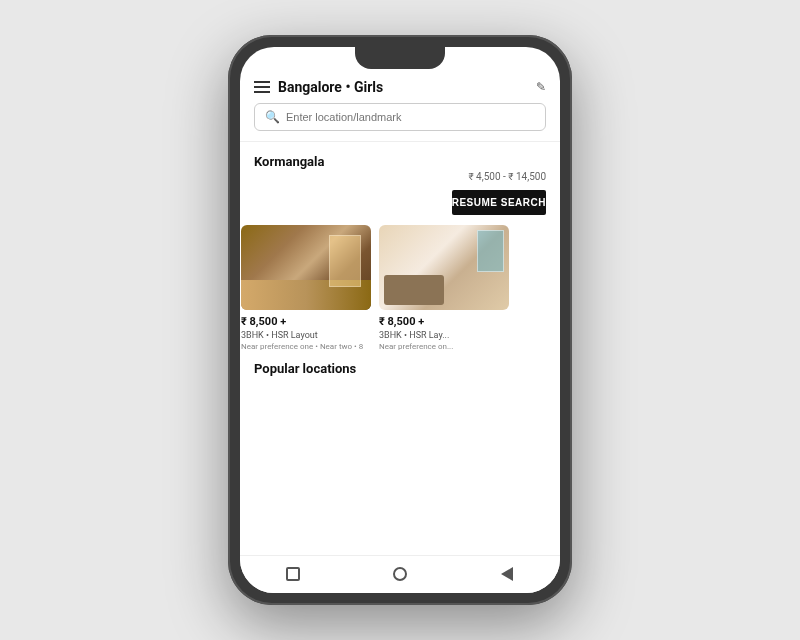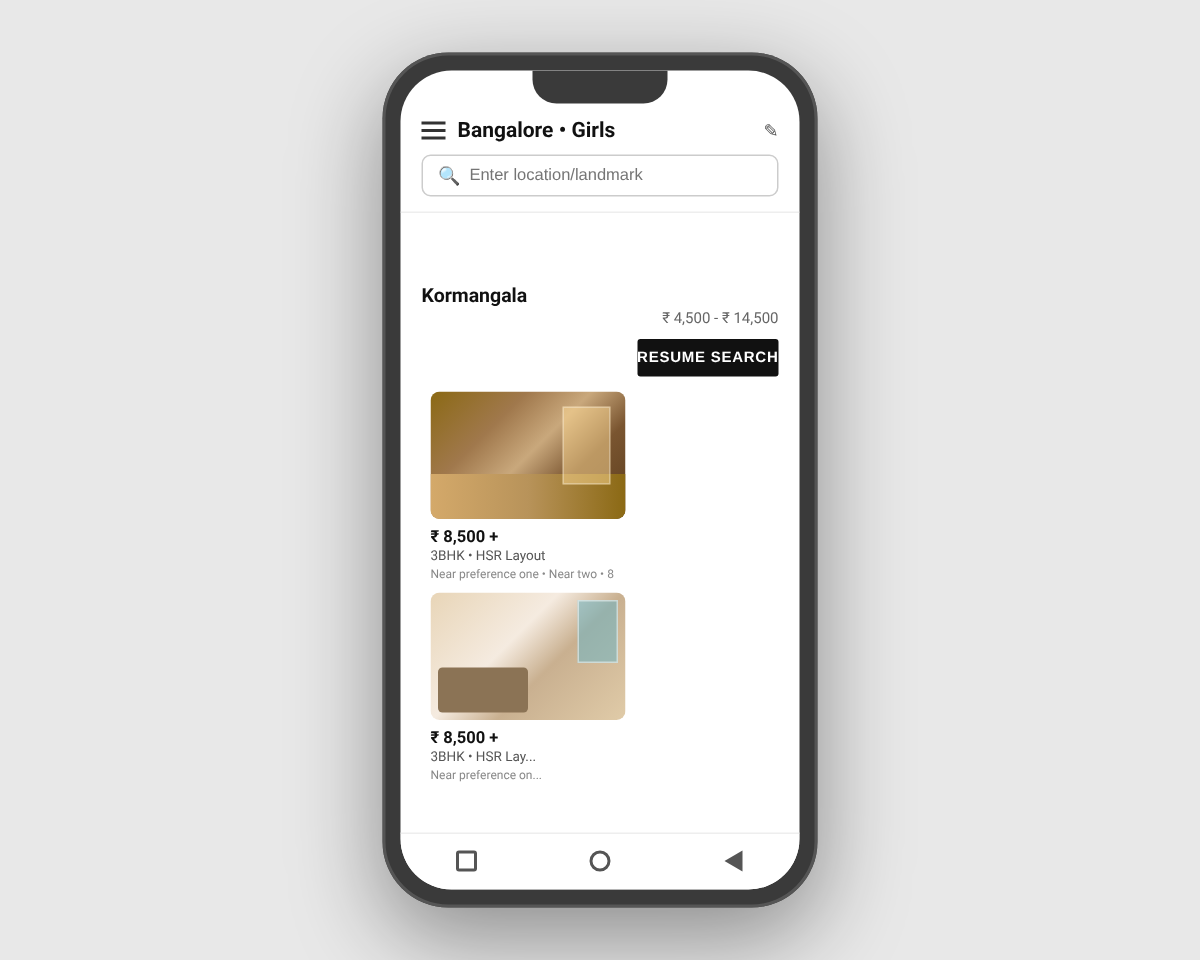--- a/index.html
+++ b/index.html
@@ -9,21 +9,21 @@
       height: 640px;
       background-color: #e8e8e8;
       display: flex;
       align-items: center;
       justify-content: center;
       font-family: -apple-system, BlinkMacSystemFont, 'Segoe UI', Roboto, sans-serif;
       overflow: hidden;
     }
 
     .phone-outer {
-      width: 290px;
+      width: 344px;
       height: 570px;
       background: #3a3a3a;
       border-radius: 44px;
       padding: 12px;
       box-shadow: 0 20px 60px rgba(0,0,0,0.4), inset 0 0 0 2px #555;
       position: relative;
     }
 
     .phone-inner {
       width: 100%;
@@ -123,21 +123,20 @@
     .divider {
       height: 1px;
       background: #eee;
       margin-bottom: 12px;
     }
 
     
     .saved-search {
       padding: 0 14px;
       margin-bottom: 10px;
-      margin-top: 36px;
     }
 
     .saved-location {
       font-size: 13px;
       font-weight: 700;
       color: #111;
       margin-bottom: 2px;
     }
 
     .saved-price {
@@ -186,24 +185,23 @@
       font-size: 13px;
       font-weight: 700;
       color: #111;
       padding: 0 14px;
       margin-bottom: 10px;
     }
 
     .homes-scroll {
       display: flex;
       gap: 8px;
-      padding: 0 20px;
+      padding: 0 1px;
       overflow: hidden;
       flex-shrink: 0;
-      flex-direction: column;
     }
 
     .home-card {
       width: 130px;
       flex-shrink: 0;
     }
 
     .home-img {
       width: 130px;
       height: 85px;
@@ -387,20 +385,21 @@
           <div class="home-img">
             <div class="img-room2"></div>
           </div>
           <div class="home-price">₹ 8,500 +</div>
           <div class="home-type">3BHK • HSR Lay...</div>
           <div class="home-prefs">Near preference on...</div>
         </div>
 
       </div>
 
+      <div class="popular-section">Popular locations</div>
 
       <div style="flex:1"></div>
       <div class="bottom-bar">
         <div class="nav-btn">
           <div class="nav-square"></div>
         </div>
         <div class="nav-btn">
           <div class="nav-circle"></div>
         </div>
         <div class="nav-btn">

